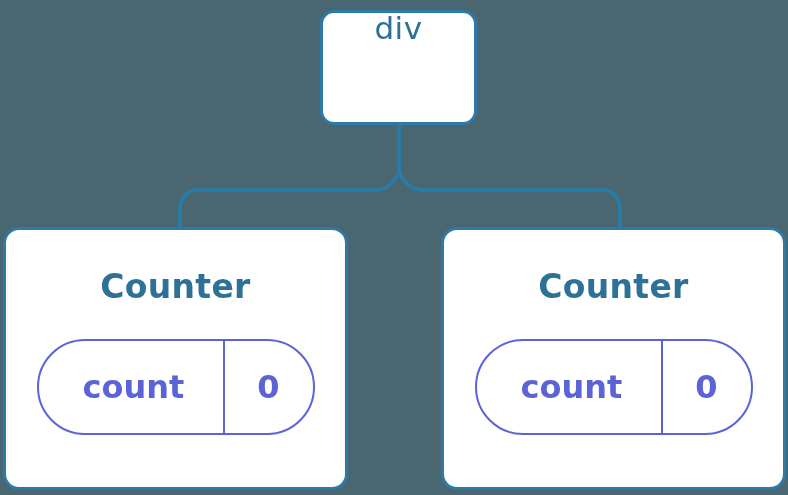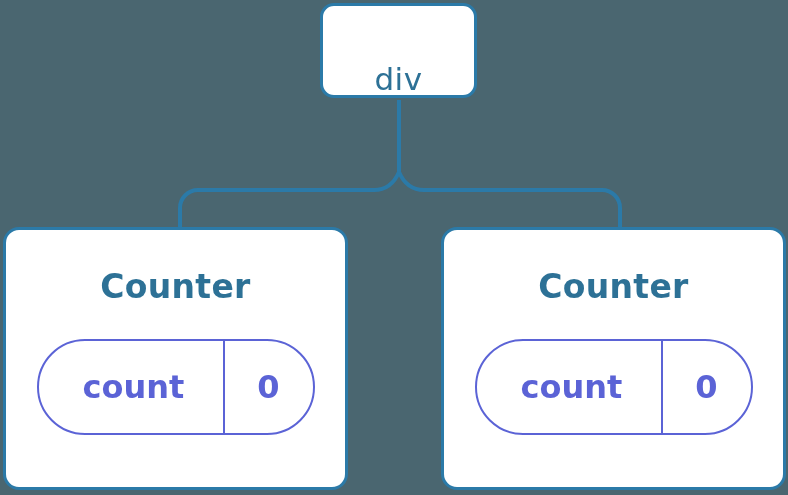--- a/index.html
+++ b/index.html
@@ -39,24 +39,24 @@
     border-radius: 14px;
     box-sizing: border-box;
     display: flex;
     flex-direction: column;
     align-items: center;
   }
 
   
   .node-root {
     left: 320px;
-    top: 3px;
+    top: 10px;
     width: 157px;
-    height: 95px;
-    justify-content: flex-end;
+    height: 115px;
+    justify-content: flex-start;
   }
   .node-root .node-title {
     font-size: 31px;
     color: #2d7196;
     letter-spacing: 0.5px;
     line-height: 1;
   }
 
   
   .node-child {

